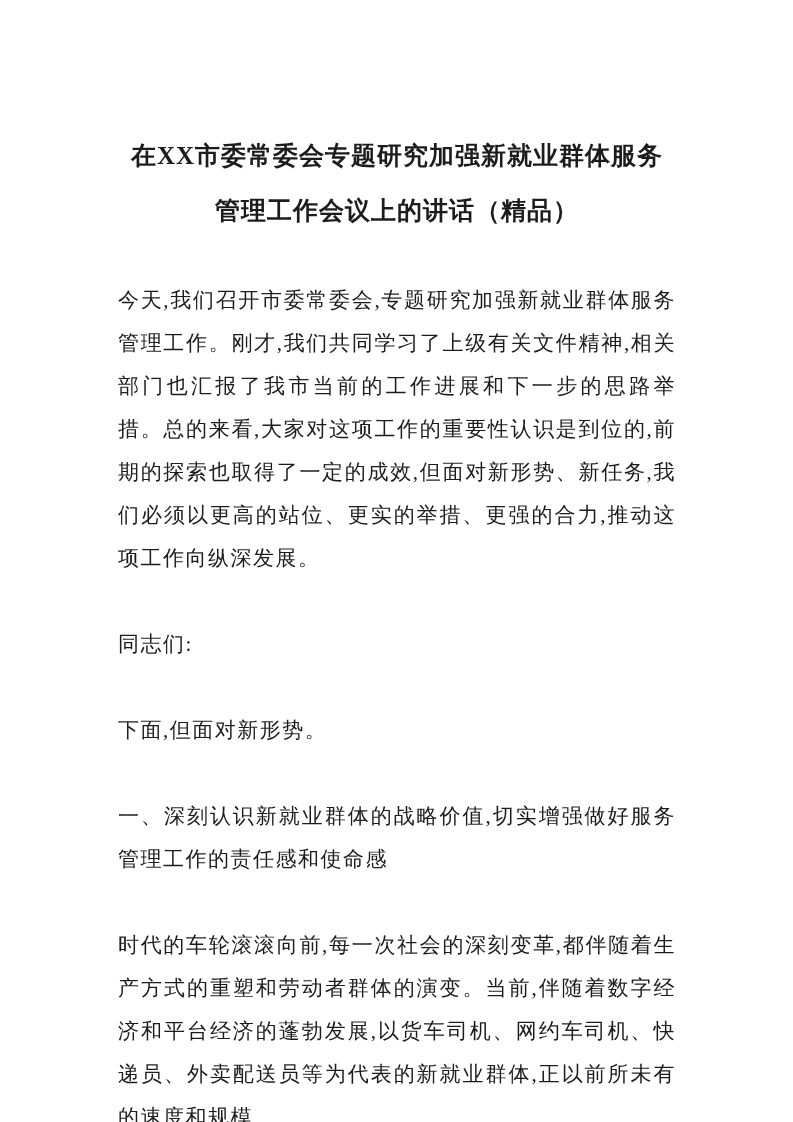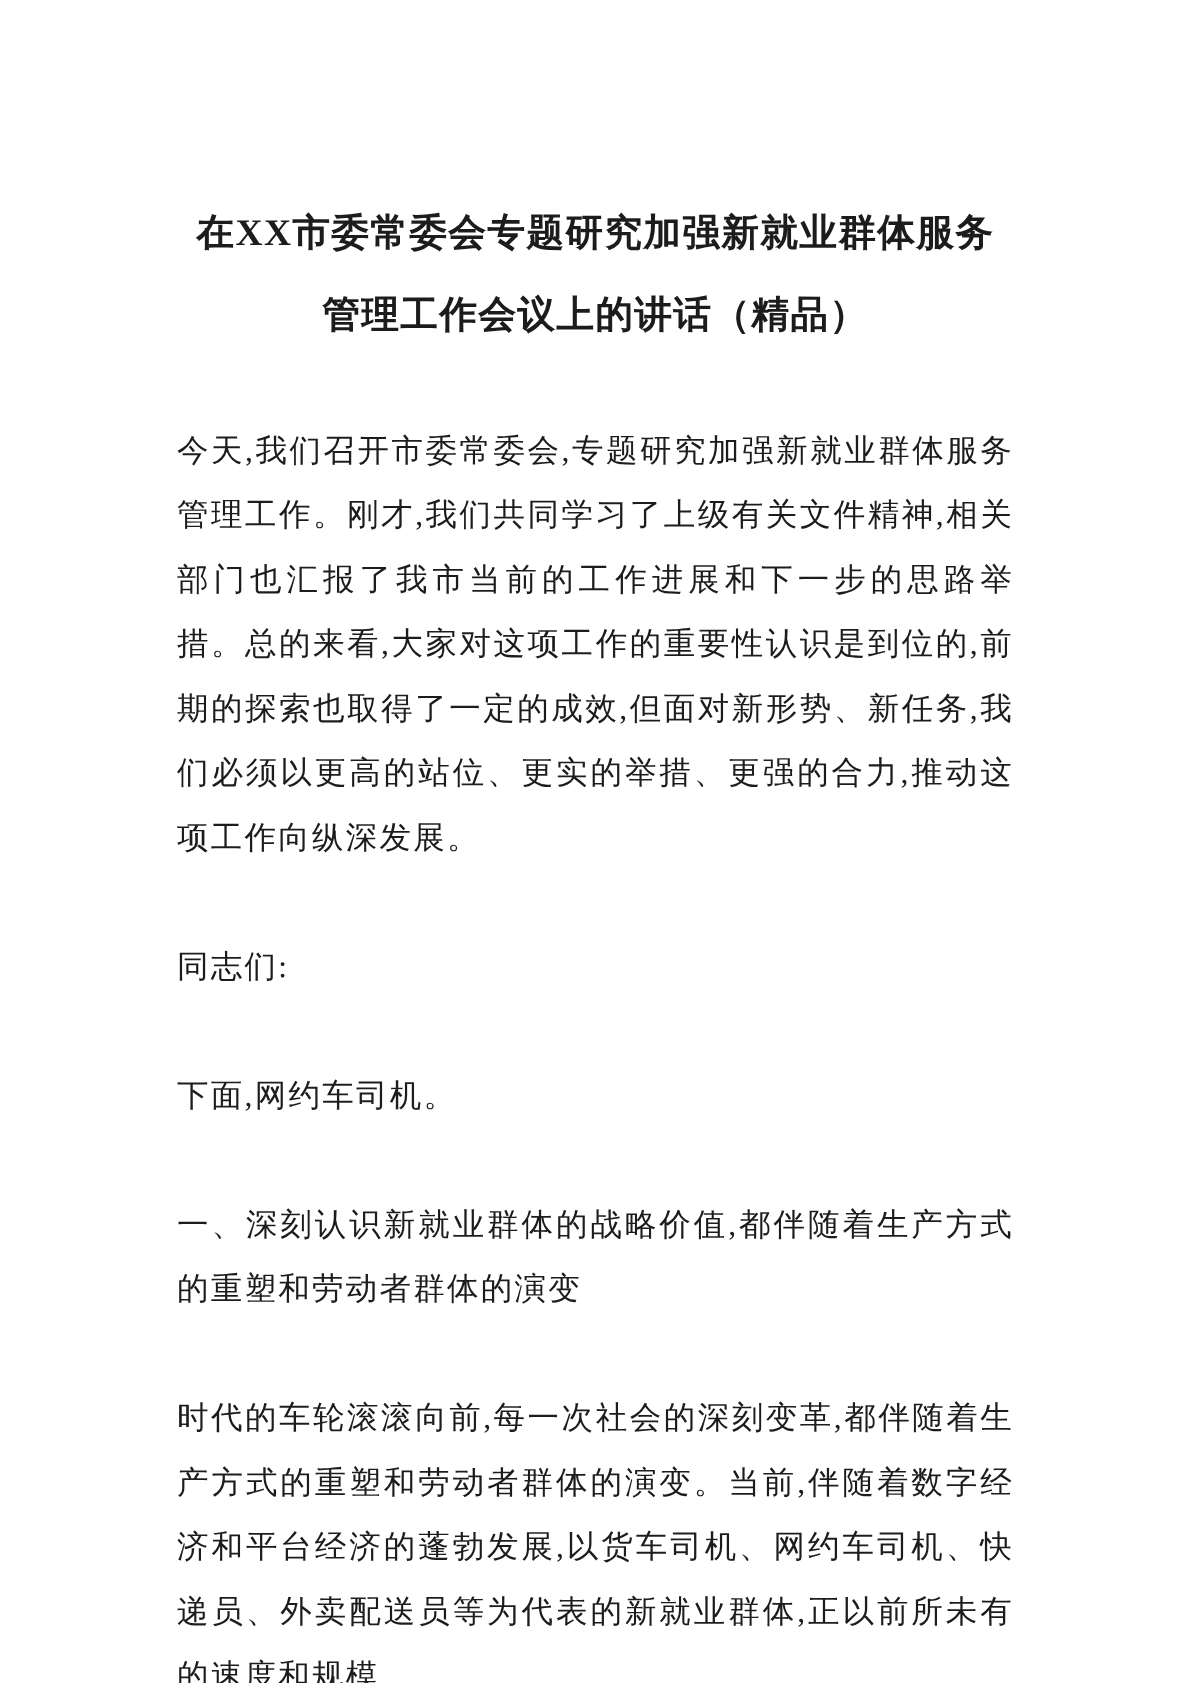--- a/index.html
+++ b/index.html
@@ -37,17 +37,17 @@
   }
 </style>
 </head>
 <body>
 
 <div class="doc-page">
   <h1 class="doc-title">在XX市委常委会专题研究加强新就业群体服务管理工作会议上的讲话（精品）</h1>
   <div class="doc-body">
     <p>今天,我们召开市委常委会,专题研究加强新就业群体服务管理工作。刚才,我们共同学习了上级有关文件精神,相关部门也汇报了我市当前的工作进展和下一步的思路举措。总的来看,大家对这项工作的重要性认识是到位的,前期的探索也取得了一定的成效,但面对新形势、新任务,我们必须以更高的站位、更实的举措、更强的合力,推动这项工作向纵深发展。</p>
     <p>同志们:</p>
-    <p>下面,网约车司机。</p>
-    <p>一、深刻认识新就业群体的战略价值,都伴随着生产方式的重塑和劳动者群体的演变</p>
+    <p>下面,但面对新形势。</p>
+    <p>一、深刻认识新就业群体的战略价值,切实增强做好服务管理工作的责任感和使命感</p>
     <p>时代的车轮滚滚向前,每一次社会的深刻变革,都伴随着生产方式的重塑和劳动者群体的演变。当前,伴随着数字经济和平台经济的蓬勃发展,以货车司机、网约车司机、快递员、外卖配送员等为代表的新就业群体,正以前所未有的速度和规模</p>
   </div>
 </div>
 
 </body></html>

